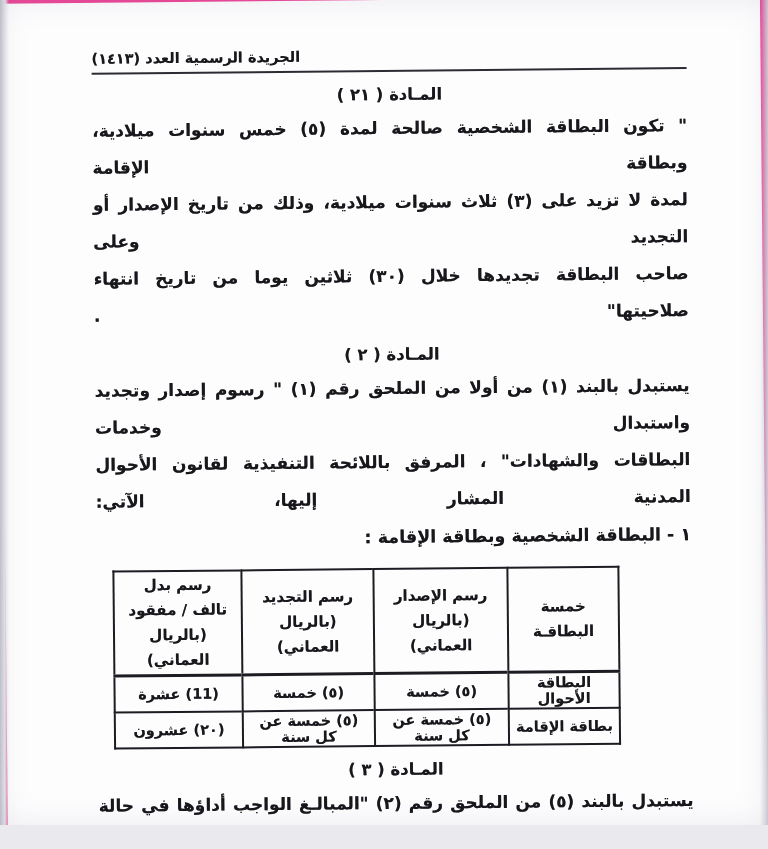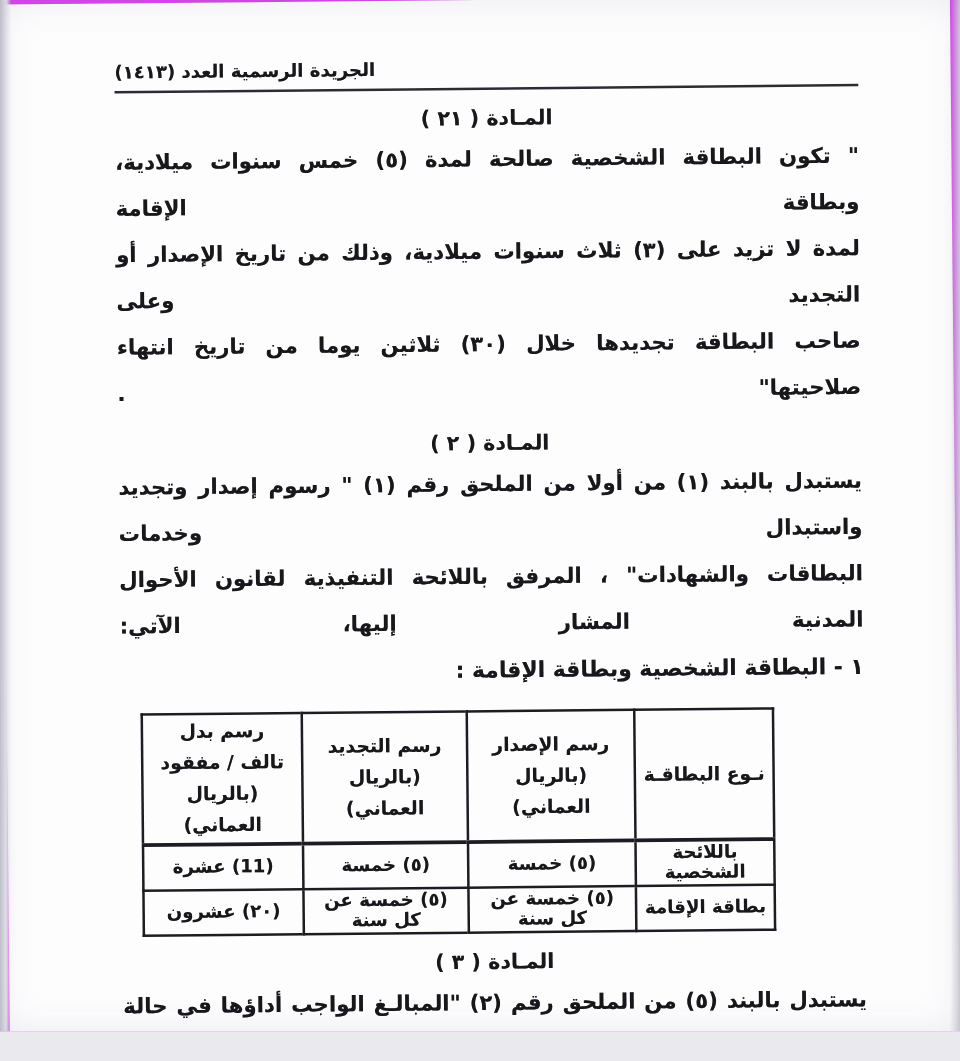--- a/index.html
+++ b/index.html
@@ -1,21 +1,21 @@
 <!DOCTYPE html>
 <html lang="ar"><head>
 <meta charset="utf-8">
 <style>
   html,body{margin:0;padding:0;}
   body{
     width:768px;height:849px;overflow:hidden;
     background:#e9e9ee;
     font-family:"DejaVu Sans", sans-serif;
   }
-  .photo{position:relative;width:768px;height:825px;background:#d946ef;overflow:hidden;}
+  .photo{position:relative;width:768px;height:825px;background:#ec4899;overflow:hidden;}
   .sheet{
     position:absolute;left:4px;top:0;width:760px;height:849px;
     background:#fdfdfe;
     transform:rotate(-0.55deg);
     transform-origin:50% 50%;
   }
   .content{
     position:absolute;left:91px;top:0;width:595px;
     direction:rtl;
     color:#17171c;
@@ -98,40 +98,40 @@
       <table class="fees">
         <colgroup>
           <col style="width:111px">
             <col style="width:134px">
             <col style="width:132px">
             <col style="width:128px">
         </colgroup>
         <thead>
           <tr>
             <th>
-              <span>نـوع البطاقـة</span>
+              <span>خمسة البطاقـة</span>
             </th>
             <th>
               <span class="hsub">رسم الإصدار</span>
               <span class="hsub">(بالريال العماني)</span>
             </th>
             <th>
               <span class="hsub">رسم التجديد</span>
               <span class="hsub">(بالريال العماني)</span>
             </th>
             <th>
               <span class="hsub">رسم بدل</span>
               <span class="hsub">تالف / مفقود</span>
               <span class="hsub">(بالريال العماني)</span>
             </th>
           </tr>
         </thead>
         <tbody>
           <tr>
-            <td>باللائحة الشخصية</td>
+            <td>البطاقة الأحوال</td>
             <td>(٥) خمسة</td>
             <td>(٥) خمسة</td>
             <td>(11) عشرة</td>
           </tr>
           <tr>
             <td>بطاقة الإقامة</td>
             <td>(٥) خمسة عن كل سنة</td>
             <td>(٥) خمسة عن كل سنة</td>
             <td>(٢٠) عشرون</td>
           </tr>

